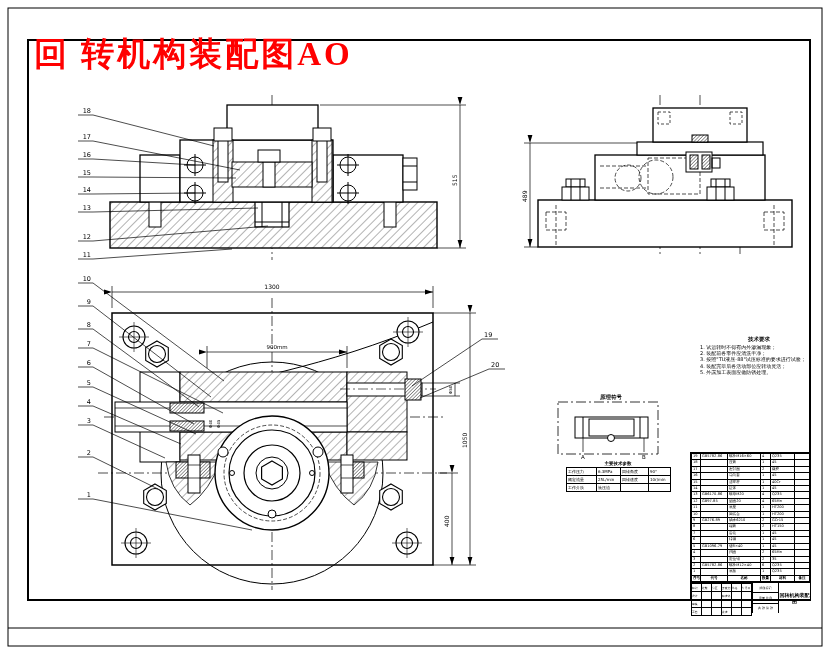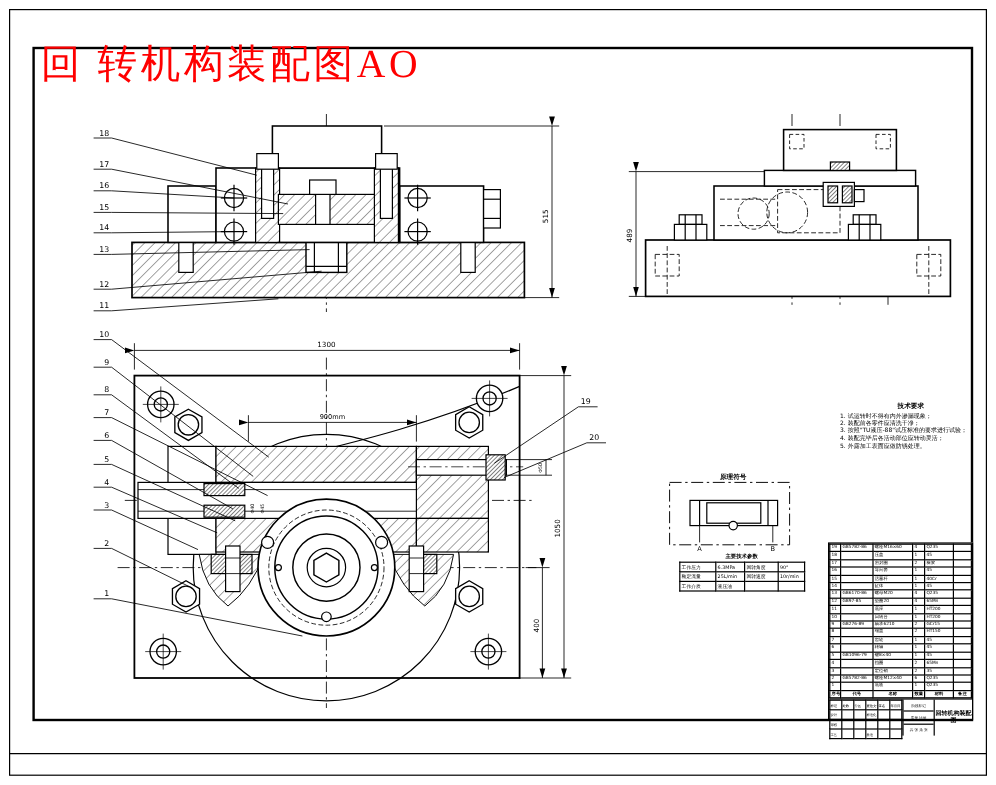--- a/index.html
+++ b/index.html
@@ -1,20 +1,20 @@
 <!DOCTYPE html>
 <html><head>
 <meta charset="utf-8">
 <style>
   html,body{margin:0;padding:0;background:#fff;}
   .page{position:relative;width:830px;height:654px;background:#fff;overflow:hidden;
         font-family:"DejaVu Sans",sans-serif;color:#000;}
   .page svg{position:absolute;left:0;top:0;}
   .drawing-title{position:absolute;left:34px;top:38px;font-family:"Liberation Serif",serif;
-        font-weight:normal;font-size:33px;letter-spacing:3px;white-space:nowrap;line-height:1;}
+        font-weight:bold;font-size:33px;letter-spacing:3px;white-space:nowrap;line-height:1;}
   
   .notes{position:absolute;left:700px;top:336px;width:118px;font-size:5px;line-height:1.25;}
   .notes .nt{font-weight:bold;text-align:center;font-size:5.5px;margin-bottom:1px;}
   .note-line{white-space:normal;}
   
   .params{position:absolute;left:566px;top:461px;width:104px;font-size:4px;}
   .params .pt{text-align:center;font-weight:bold;font-size:4.5px;margin-bottom:1px;}
   .params table{border-collapse:collapse;width:100%;table-layout:fixed;}
   .params td{border:0.6px solid #000;height:7px;padding:0 1px;overflow:hidden;white-space:nowrap;}
   

